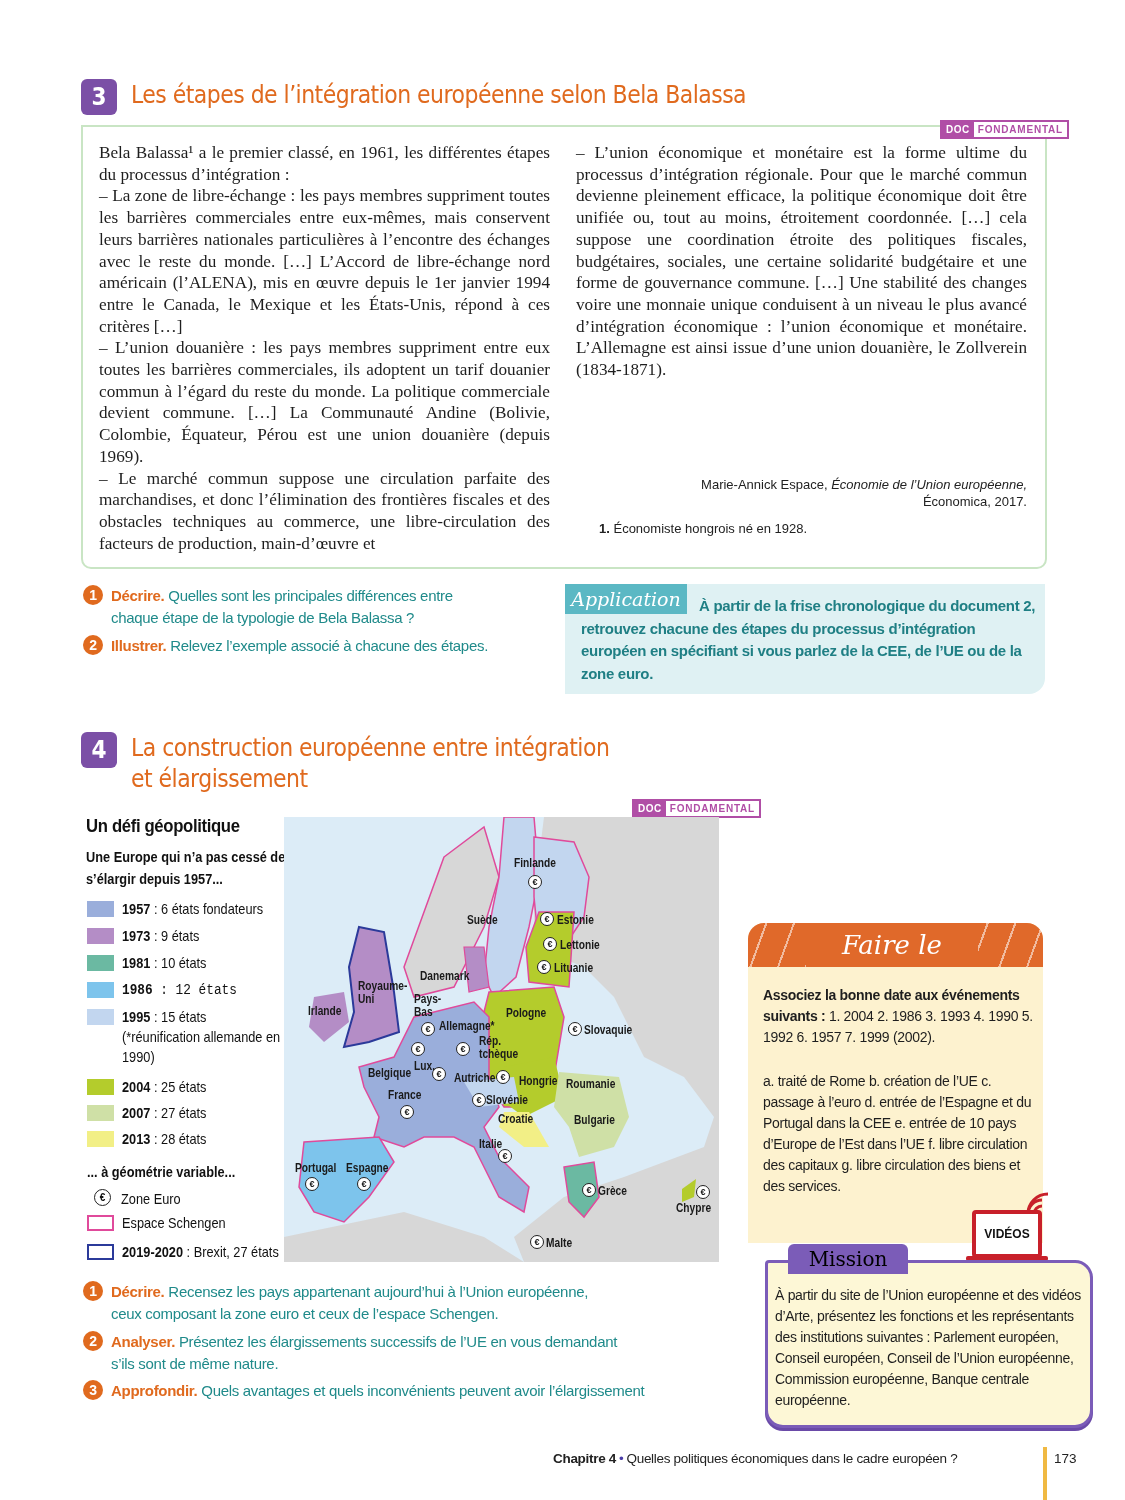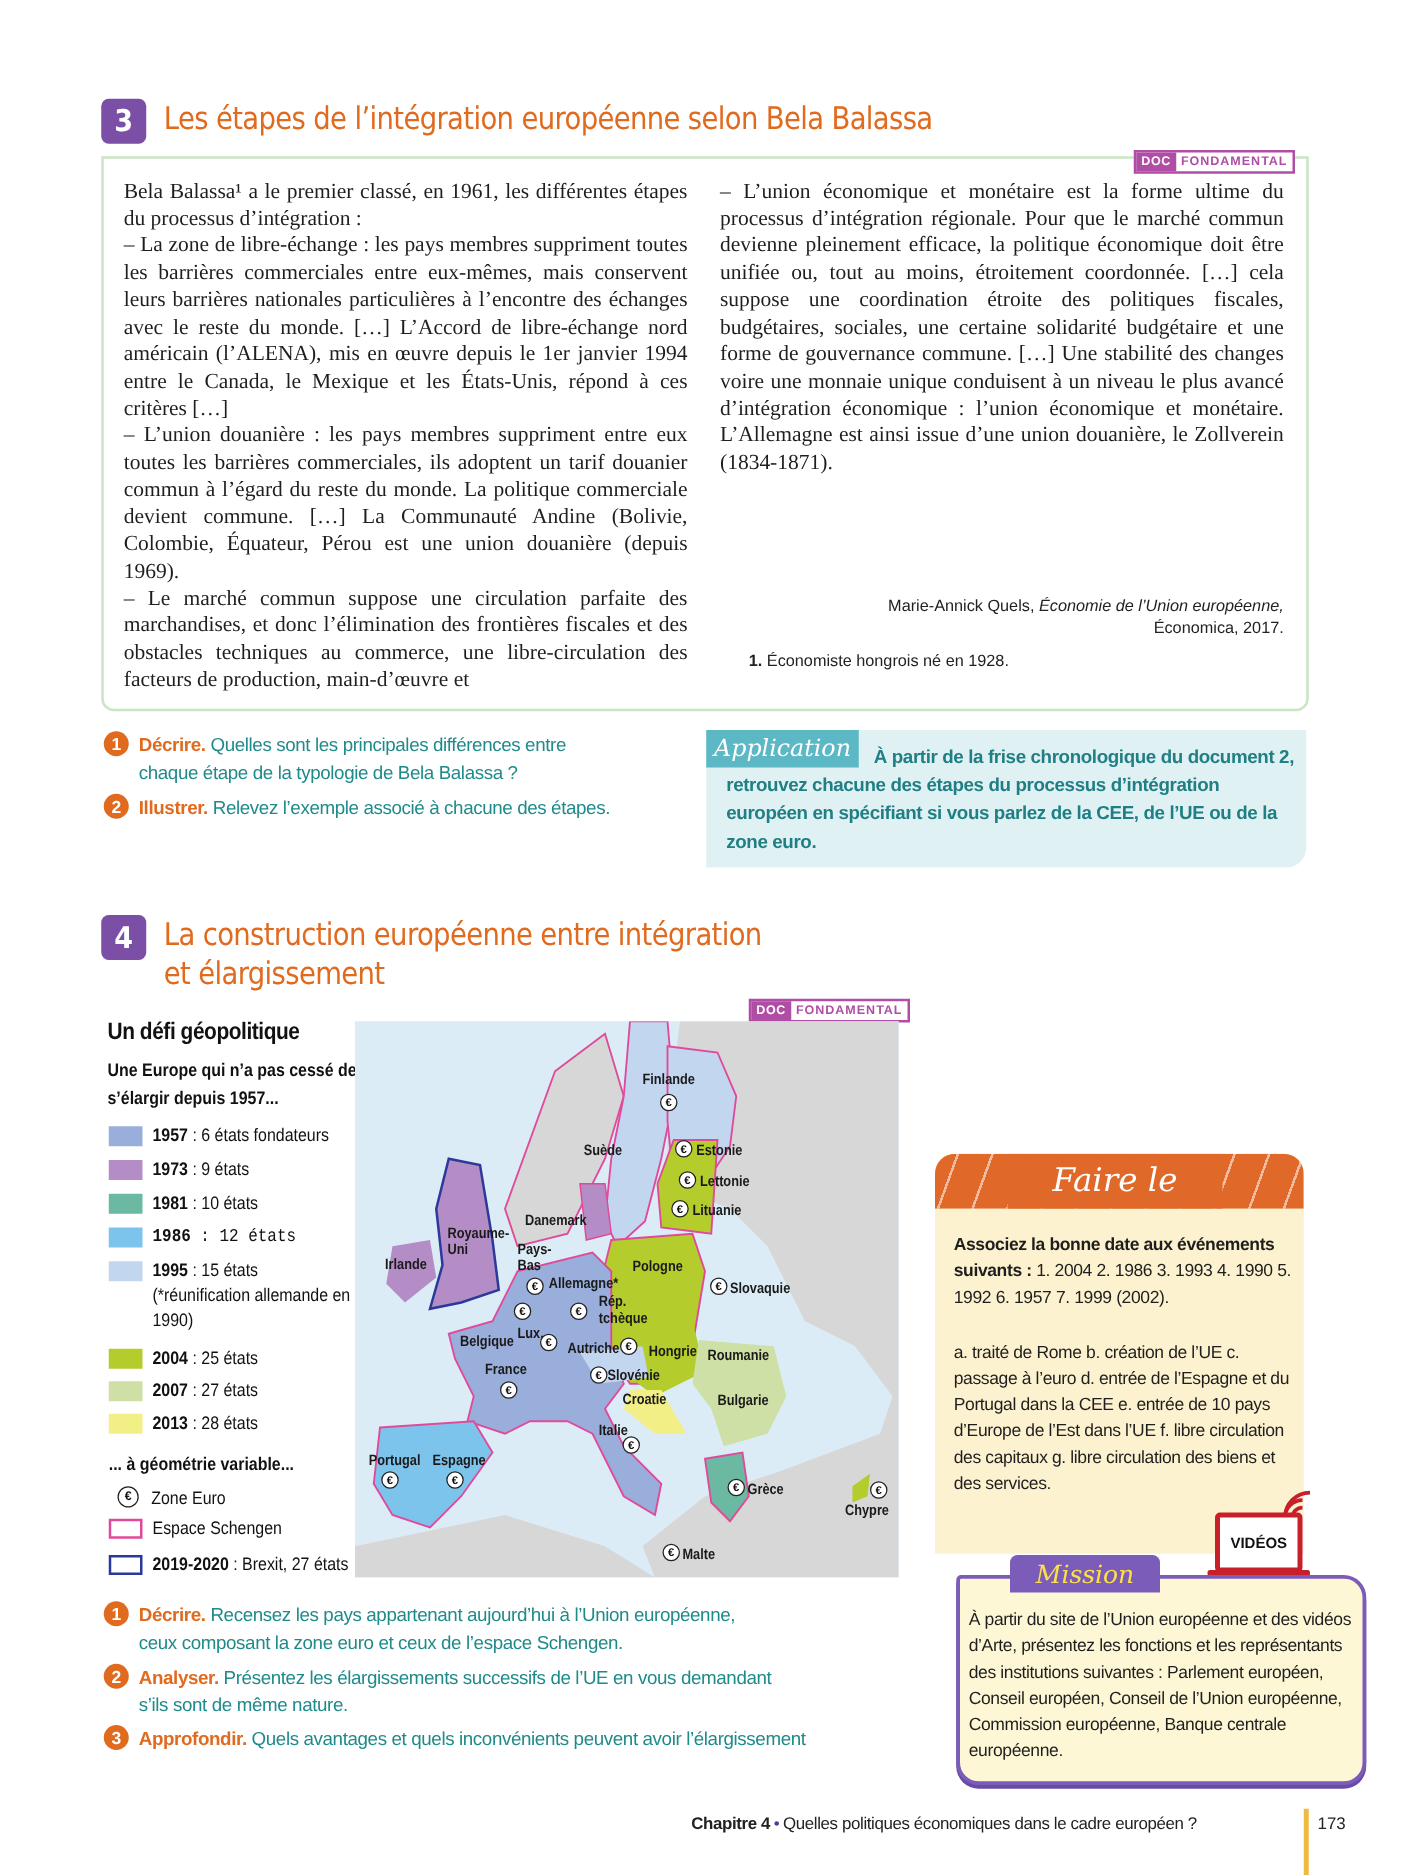--- a/index.html
+++ b/index.html
@@ -8,21 +8,21 @@
 
   
   .sec-head { position:absolute; display:flex; align-items:flex-start; }
   .sec-num { width:36px; height:36px; background:#7b4fa6; color:#fff; border-radius:6px;
              font-family:"DejaVu Sans Condensed","DejaVu Sans", sans-serif; font-weight:bold; font-size:24px;
              display:flex; align-items:center; justify-content:center; margin-right:14px; }
   .sec-title { color:#e06a1e; font-family:"DejaVu Sans", sans-serif; font-size:25px; line-height:31px;
                letter-spacing:-0.6px; transform:scaleX(0.88); transform-origin:left top; white-space:nowrap; }
 
   
-  .doc-badge { position:absolute; display:flex; border:2px solid #b04ea6; background:#fff; height:15px; }
+  .doc-badge { position:absolute; display:flex; border:2px solid #b04ea6; background:#fff; height:15px;margin-left:33px; }
   .doc-badge .d1 { background:#b04ea6; color:#fff; font-weight:bold; font-size:10px; padding:0 4px; line-height:15px; letter-spacing:0.5px; }
   .doc-badge .d2 { color:#b04ea6; font-weight:bold; font-size:10px; padding:0 4px; line-height:15px; letter-spacing:0.8px; }
 
   
   .doc3-box { position:absolute; left:81px; top:125px; width:962px; height:440px; border:2px solid #c9e5c4; border-radius:0 0 10px 10px; }
   .col-text { position:absolute; font-family:"Liberation Serif", serif; font-size:17.2px; line-height:21.7px; text-align:justify; color:#1e1e1e; }
   .col-text p { margin:0; }
   .source { position:absolute; font-family:"Liberation Sans", sans-serif; font-size:13px; line-height:17px; text-align:right; color:#222; }
   .footnote { position:absolute; font-family:"Liberation Sans", sans-serif; font-size:13px; color:#222; }
 
@@ -60,22 +60,22 @@
   .flp { position:absolute; left:748px; top:923px; width:295px; height:320px; background:#fdf2cf; border-radius:16px 16px 0 0; }
   .flp-head { position:absolute; left:0; top:0; width:295px; height:44px; background:#e0692a; border-radius:16px 16px 0 0; overflow:hidden;
               background-image:repeating-linear-gradient(-70deg, transparent 0 14px, rgba(255,255,255,0.55) 14px 16px, transparent 16px 26px); }
   .flp-title { position:absolute; left:58px; top:0; width:172px; height:44px; background:#e0692a; color:#fff; font-family:"DejaVu Serif", serif;
                font-style:italic; font-size:26px; line-height:44px; text-align:center; }
   .flp-text { position:absolute; left:15px; width:275px; font-size:14px; line-height:21px; color:#1e1e1e; letter-spacing:-0.3px; }
 
   
   .mission { position:absolute; left:765px; top:1260px; width:322px; height:162px; background:#fdf7d6; border:3px solid #7b5cb8; border-radius:4px 18px 18px 18px;
              box-shadow:0 3px 0 #6a4aa8; }
-  .mission-tag { position:absolute; left:788px; top:1244px; width:120px; height:30px; background:#7b5cb8; color:#fde047; border-radius:6px 6px 0 0;
-                 font-family:"DejaVu Serif", serif; font-style:italic; font-size:20px; line-height:30px; text-align:center;margin-left:20px; }
+  .mission-tag { position:absolute; left:788px; top:1244px; width:120px; height:30px; background:#7b5cb8; color:#000000; border-radius:6px 6px 0 0;
+                 font-family:"DejaVu Serif", serif; font-size:20px; line-height:30px; text-align:center; }
   .mission-text { position:absolute; left:775px; top:1285px; width:308px; font-size:14px; line-height:21px; color:#1e1e1e; letter-spacing:-0.3px; text-align:left; }
 
   .videos { position:absolute; left:972px; top:1210px; width:72px; height:48px; }
   .videos .screen { position:absolute; left:0; top:0; width:62px; height:40px; border:4px solid #c8202a; border-radius:4px; background:#fff;
                     font-size:12px; font-weight:bold; text-align:center; line-height:40px; color:#111; }
   .videos .base { position:absolute; left:-6px; top:46px; width:82px; height:5px; background:#c8202a; border-radius:2px; }
 
   
   .footer { position:absolute; left:553px; top:1451px; font-size:13.5px; color:#222; letter-spacing:-0.3px; white-space:nowrap; }
   .footer b { font-weight:bold; }
@@ -100,21 +100,21 @@
 <div class="col-text" style="left:99px; top:142px; width:451px;">
   <p>Bela Balassa¹ a le premier classé, en 1961, les différentes étapes du processus d’intégration :</p>
   <p>– La zone de libre-échange : les pays membres suppriment toutes les barrières commerciales entre eux-mêmes, mais conservent leurs barrières nationales particulières à l’encontre des échanges avec le reste du monde. […] L’Accord de libre-échange nord américain (l’ALENA), mis en œuvre depuis le 1er janvier 1994 entre le Canada, le Mexique et les États-Unis, répond à ces critères […]</p>
   <p>– L’union douanière : les pays membres suppriment entre eux toutes les barrières commerciales, ils adoptent un tarif douanier commun à l’égard du reste du monde. La politique commerciale devient commune. […] La Communauté Andine (Bolivie, Colombie, Équateur, Pérou est une union douanière (depuis 1969).</p>
   <p>– Le marché commun suppose une circulation parfaite des marchandises, et donc l’élimination des frontières fiscales et des obstacles techniques au commerce, une libre-circulation des facteurs de production, main-d’œuvre et</p>
 </div>
 <div class="col-text" style="left:576px; top:142px; width:451px;">
   <p>– L’union économique et monétaire est la forme ultime du processus d’intégration régionale. Pour que le marché commun devienne pleinement efficace, la politique économique doit être unifiée ou, tout au moins, étroitement coordonnée. […] cela suppose une coordination étroite des politiques fiscales, budgétaires, sociales, une certaine solidarité budgétaire et une forme de gouvernance commune. […] Une stabilité des changes voire une monnaie unique conduisent à un niveau le plus avancé d’intégration économique : l’union économique et monétaire. L’Allemagne est ainsi issue d’une union douanière, le Zollverein (1834-1871).</p>
 </div>
 <div class="source" style="left:576px; top:476px; width:451px;">
-  <span>Marie-Annick Quels, </span><i>Économie de l’Union européenne,</i><br>
+  <span>Marie-Annick Espace, </span><i>Économie de l’Union européenne,</i><br>
   <span>Économica, 2017.</span>
 </div>
 <div class="footnote" style="left:576px; top:521px;margin-left:23px;">
   <b>1.</b><span> Économiste hongrois né en 1928.</span>
 </div>
 
 <div class="q" style="left:83px; top:585px; width:470px;">
   <span class="num">1</span><span class="verb">Décrire.</span><span> Quelles sont les principales différences entre</span>
   <span class="cont">chaque étape de la typologie de Bela Balassa ?</span>
 </div>

